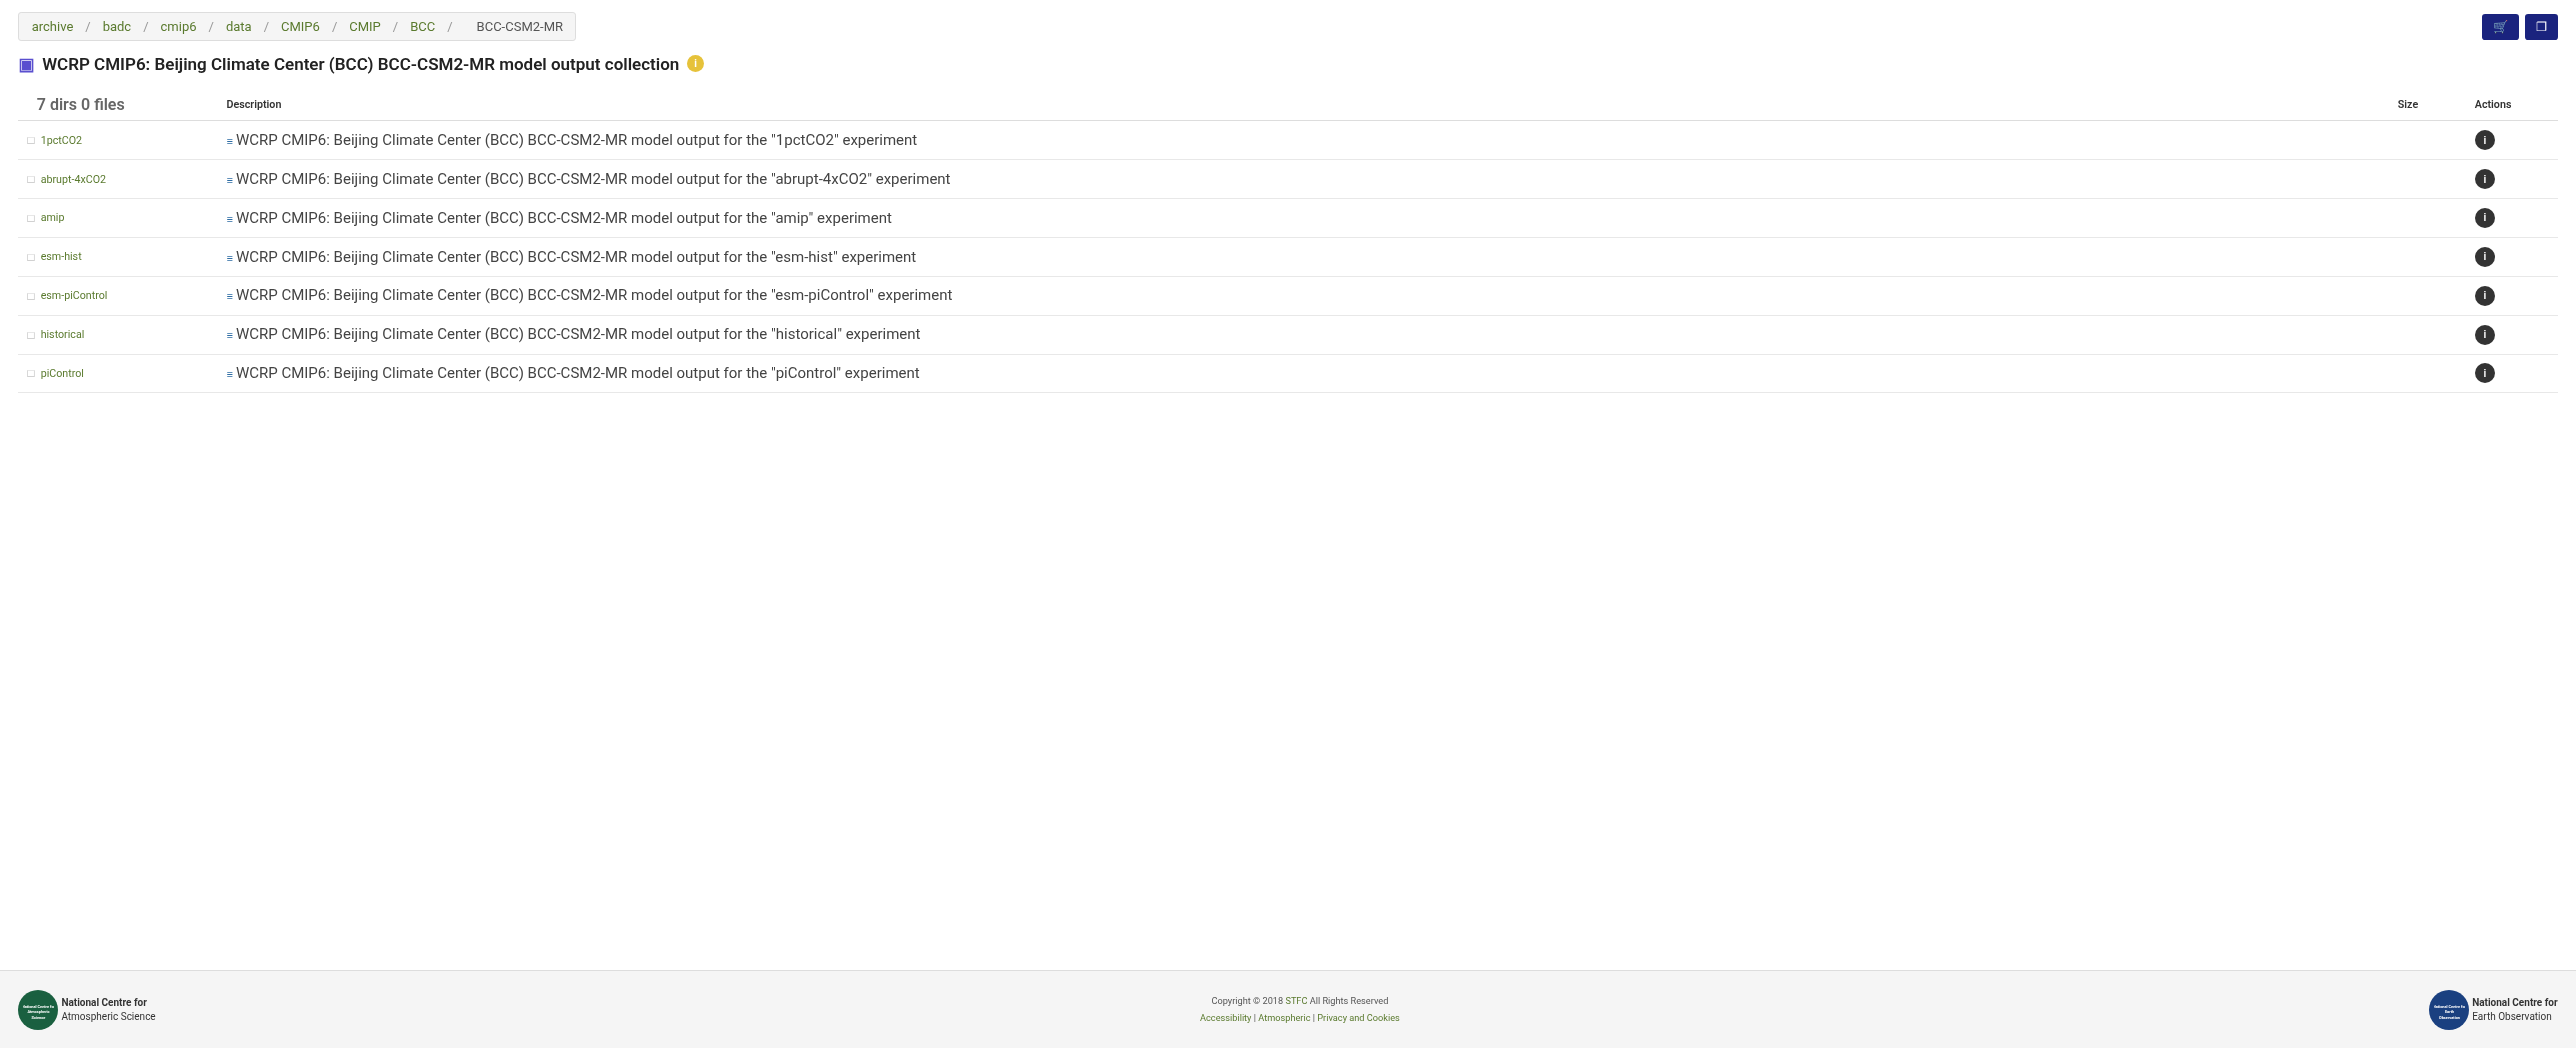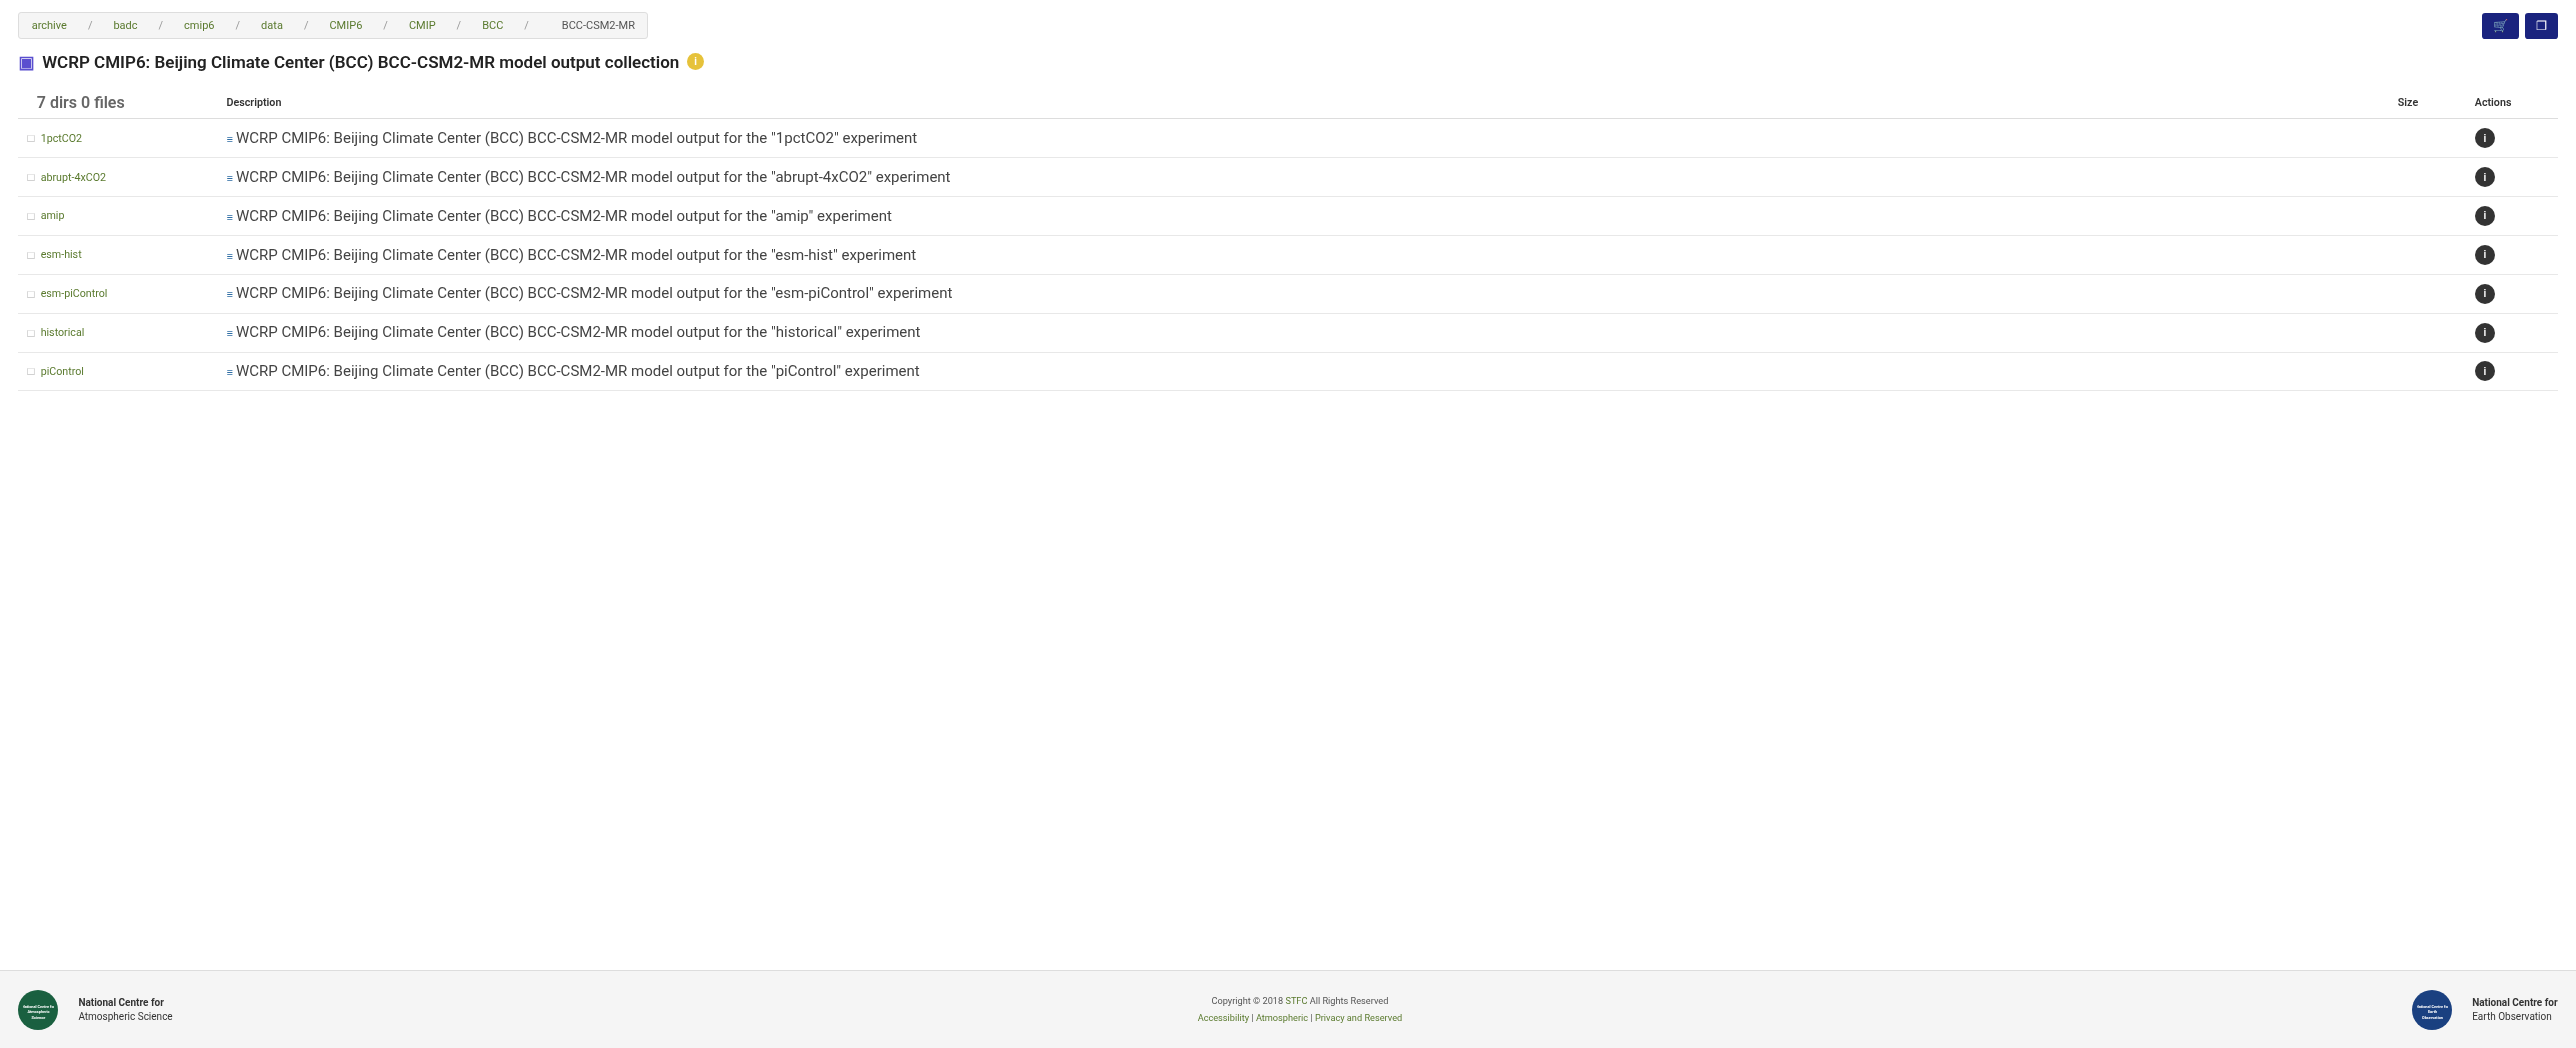--- a/index.html
+++ b/index.html
@@ -20,22 +20,22 @@
       align-items: center;
       justify-content: space-between;
     }
     .breadcrumb {
       display: flex;
       align-items: center;
       background: #f5f5f5;
       border: 0.8px solid #ddd;
       border-radius: 3.1px;
       padding: 6.1px 12.3px;
-      gap: 21px;
-      font-size: 11px;
+      gap: 12px;
+      font-size: 13px;
     }
     .breadcrumb a {
       color: #5a7a2e;
       text-decoration: none;
     }
     .breadcrumb .sep { color: #999; }
     .breadcrumb .current { color: #555; padding-left: 12px; }
 
     .header-actions {
       display: flex;
@@ -165,21 +165,21 @@
       background: #f5f5f5;
       border-top: 0.8px solid #ddd;
       padding: 18.4px;
       display: flex;
       align-items: center;
       justify-content: space-between;
     }
     .footer-logo-left, .footer-logo-right {
       display: flex;
       align-items: center;
-      gap: 20px;
+      gap: 3px;
     }
     .footer-center {
       text-align: center;
       font-size: 9.2px;
       color: #555;
       line-height: 1.8;
       margin-left: 15px;
     }
     .footer-center a { color: #5a7a2e; text-decoration: none; }
 
@@ -345,21 +345,21 @@
     <div>
       <span>Copyright © 2018</span>
       <a href="#">STFC</a>
       <span>All Rights Reserved</span>
     </div>
     <div>
       <a href="#">Accessibility</a>
       <span> | </span>
       <a href="#">Atmospheric</a>
       <span> | </span>
-      <a href="#">Privacy and Reserved</a>
+      <a href="#">Privacy and Cookies</a>
     </div>
   </div>
 
   <div class="footer-logo-right">
     <div class="logo-nceo">
       <svg width="31" height="31" viewBox="0 0 40 40" style="font-size:8px">
         <circle cx="20" cy="20" r="19" fill="#1a4080"></circle>
         <text x="20" y="18" text-anchor="middle" fill="white" font-size="5" font-weight="bold">National Centre for</text>
         <text x="20" y="25" text-anchor="middle" fill="white" font-size="5" font-weight="bold">Earth</text>
         <text x="20" y="32" text-anchor="middle" fill="white" font-size="5" font-weight="bold">Observation</text>

